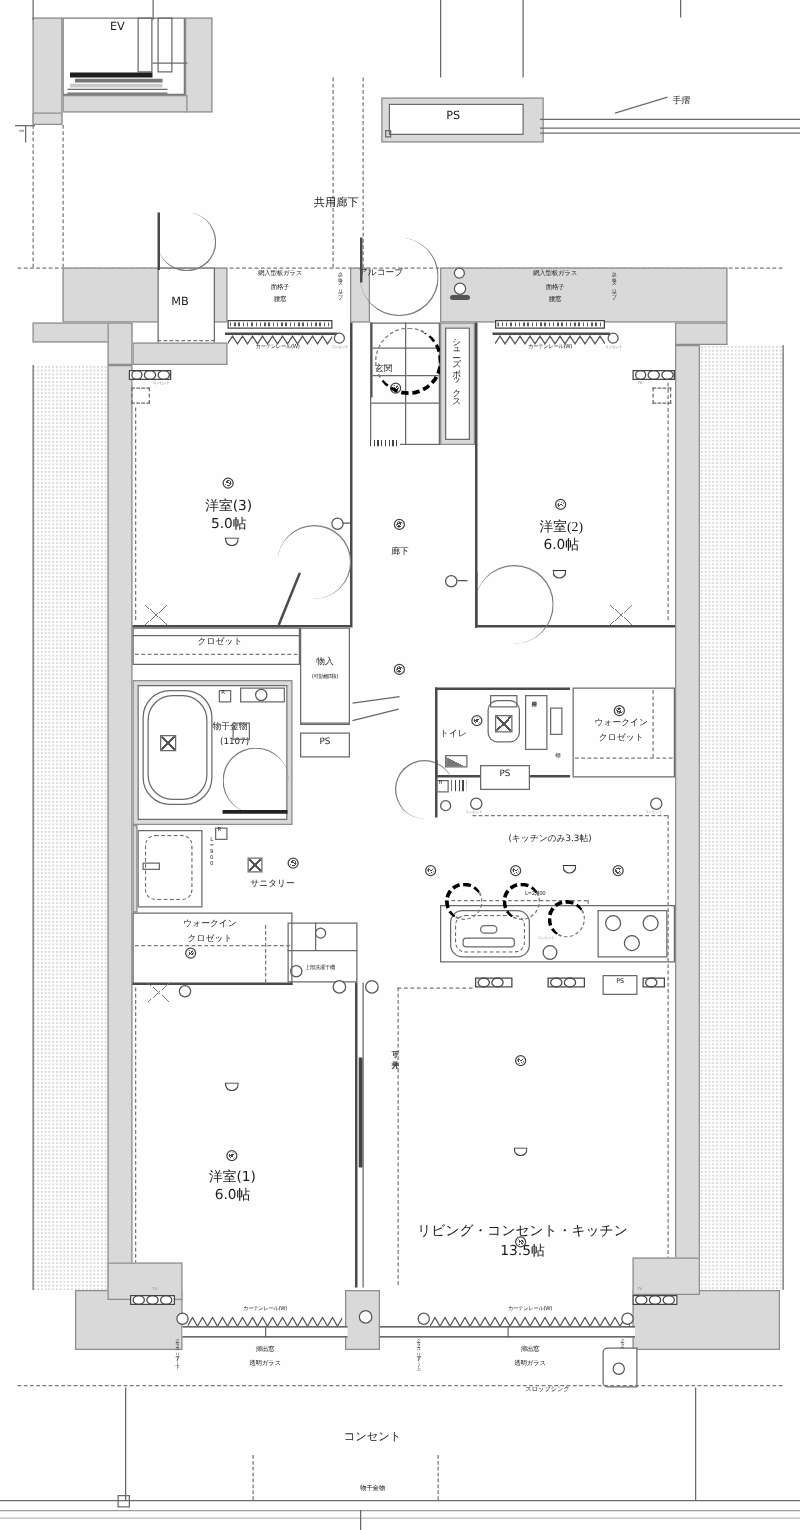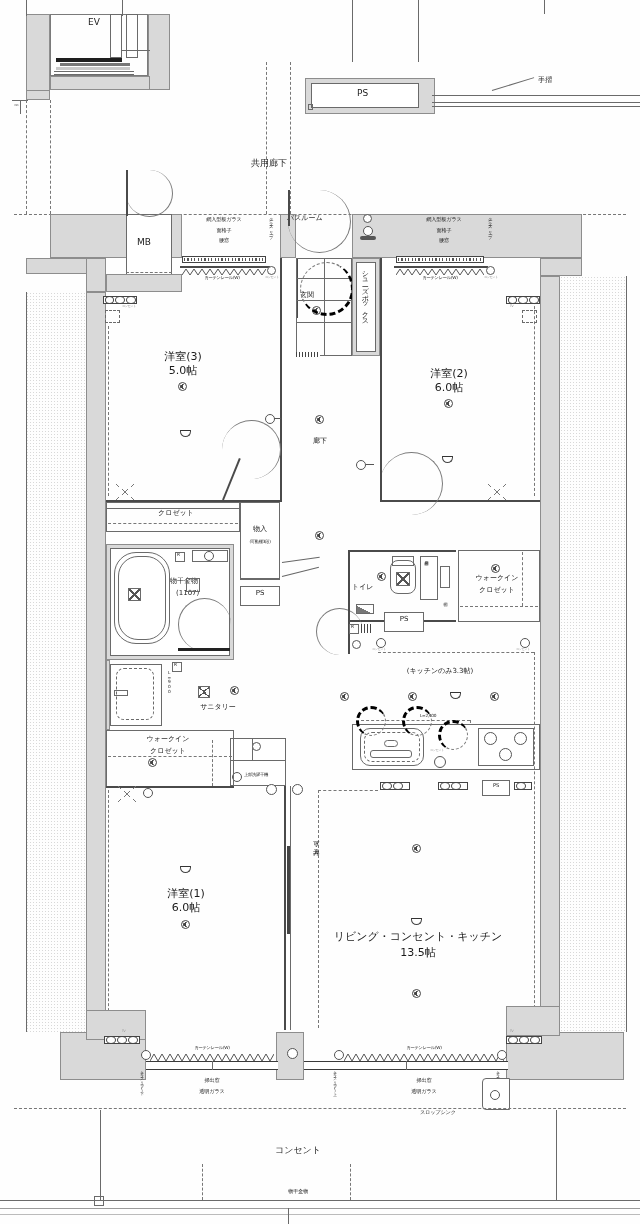--- a/index.html
+++ b/index.html
@@ -23,21 +23,21 @@
   .dashH{position:absolute;height:0;border-top:1px dashed #777;}
   .dashV{position:absolute;width:0;border-left:1px dashed #777;}
   .box{position:absolute;border:1px solid #6a6a6a;box-sizing:border-box;background:transparent;}
   .boxf{position:absolute;border:1px solid #6a6a6a;box-sizing:border-box;background:#fff;}
   .lbl{position:absolute;color:#1b1b1b;white-space:nowrap;line-height:1.12;}
   .ctr{transform:translateX(-50%);text-align:center;}
   .tiny{font-size:5.2px;letter-spacing:-.2px;}
   .xtiny{font-size:4.3px;letter-spacing:-.3px;}
   .sm{font-size:7px;}
   .md{font-size:9px;}
-  .lg{font-size:11px;}
+  .lg{font-size:11px;margin-top:48px;}
   .rot{writing-mode:vertical-rl;text-orientation:upright;}
   
   .arc{position:absolute;border:1px solid #7a7a7a;border-radius:50%;background:transparent;}
   .arcTL{border-right:none;border-bottom:none;}
   .arcTR{border-left:none;border-bottom:none;}
   .arcBR{border-left:none;border-top:none;}
   
   .circ{position:absolute;border:1px solid #555;border-radius:50%;box-sizing:border-box;background:#fff;}
   .lampD{position:absolute;width:11px;height:7px;border:1px solid #444;border-radius:0 0 7px 7px;border-top:1.4px solid #333;background:#fff;box-sizing:border-box;}
   .dl{position:absolute;width:9px;height:9px;border-radius:50%;border:1px solid #444;box-sizing:border-box;background:#fff;}
@@ -113,21 +113,21 @@
   <div class="wall" style="left:352px;top:214px;width:230px;height:44px;"></div>
   <div class="wall" style="left:540px;top:258px;width:42px;height:18px;"></div>
   <div class="wall" style="left:280px;top:214px;width:16px;height:44px;"></div>
 
   <div class="boxf" style="left:126px;top:214px;width:46px;height:66px;"></div>
   <div class="lbl md" style="left:137px;top:237px;">MB</div>
   <div class="dashH" style="left:126px;top:272px;width:46px;"></div>
   <div class="arc arcBR" style="left:126px;top:170px;width:46px;height:46px;"></div>
   <div class="vline2" style="left:126px;top:170px;height:46px;"></div>
 
-  <div class="lbl sm" style="left:287px;top:215px;">バスルーム</div>
+  <div class="lbl sm" style="left:287px;top:215px;">アルコーブ</div>
   <div class="arc arcBR" style="left:288px;top:190px;width:62px;height:62px;"></div>
   <div class="vline2" style="left:288px;top:190px;height:36px;"></div>
 
   <div class="lbl tiny ctr" style="left:224px;top:217px;">網入型板ガラス</div>
   <div class="lbl tiny ctr" style="left:224px;top:228px;">面格子</div>
   <div class="lbl tiny ctr" style="left:224px;top:238px;">腰窓</div>
   <div class="lbl xtiny rot" style="left:268px;top:214px;">クーラースリーブ</div>
   <div class="glassbar" style="left:182px;top:256px;width:84px;height:7px;"></div>
   <div class="hline2" style="left:180px;top:266px;width:90px;"></div>
   <div class="zig" style="left:182px;top:268px;width:84px;">
@@ -219,21 +219,21 @@
   <div class="dashV" style="left:534px;top:296px;height:200px;"></div>
 
   <div class="outlet" style="left:506px;top:296px;width:34px;">
     <span></span>
       <span></span>
       <span></span>
   </div>
   <div class="lbl xtiny" style="left:510px;top:305px;font-size:3px;color:#777;">TV</div>
   <div class="box" style="left:522px;top:310px;width:15px;height:13px;border-style:dashed;"></div>
 
-  <div class="lbl lg ctr" style="left:449px;top:368px;">洋室(2)</div>
+  <div class="lbl lg ctr" style="left:449px;top:368px;font-family:Liberation Serif, serif;">洋室(2)</div>
   <div class="lbl lg ctr" style="left:449px;top:382px;">6.0帖</div>
   <div class="dl" style="left:444px;top:399px;"></div>
   <div class="lampD" style="left:442px;top:456px;"></div>
 
   <div class="arc arcTR" style="left:380px;top:452px;width:62px;height:62px;"></div>
   <div class="vline2" style="left:380px;top:458px;height:44px;"></div>
   <div class="circ" style="left:356px;top:460px;width:10px;height:10px;"></div>
   <div class="thin" style="left:366px;top:464px;width:8px;height:1px;background:#555;"></div>
   <div class="box" style="left:488px;top:484px;width:18px;height:16px;border:none;
        background:linear-gradient(to bottom right,transparent 49%,#777 49%,#777 51%,transparent 51%),linear-gradient(to bottom left,transparent 49%,#777 49%,#777 51%,transparent 51%);"></div>

